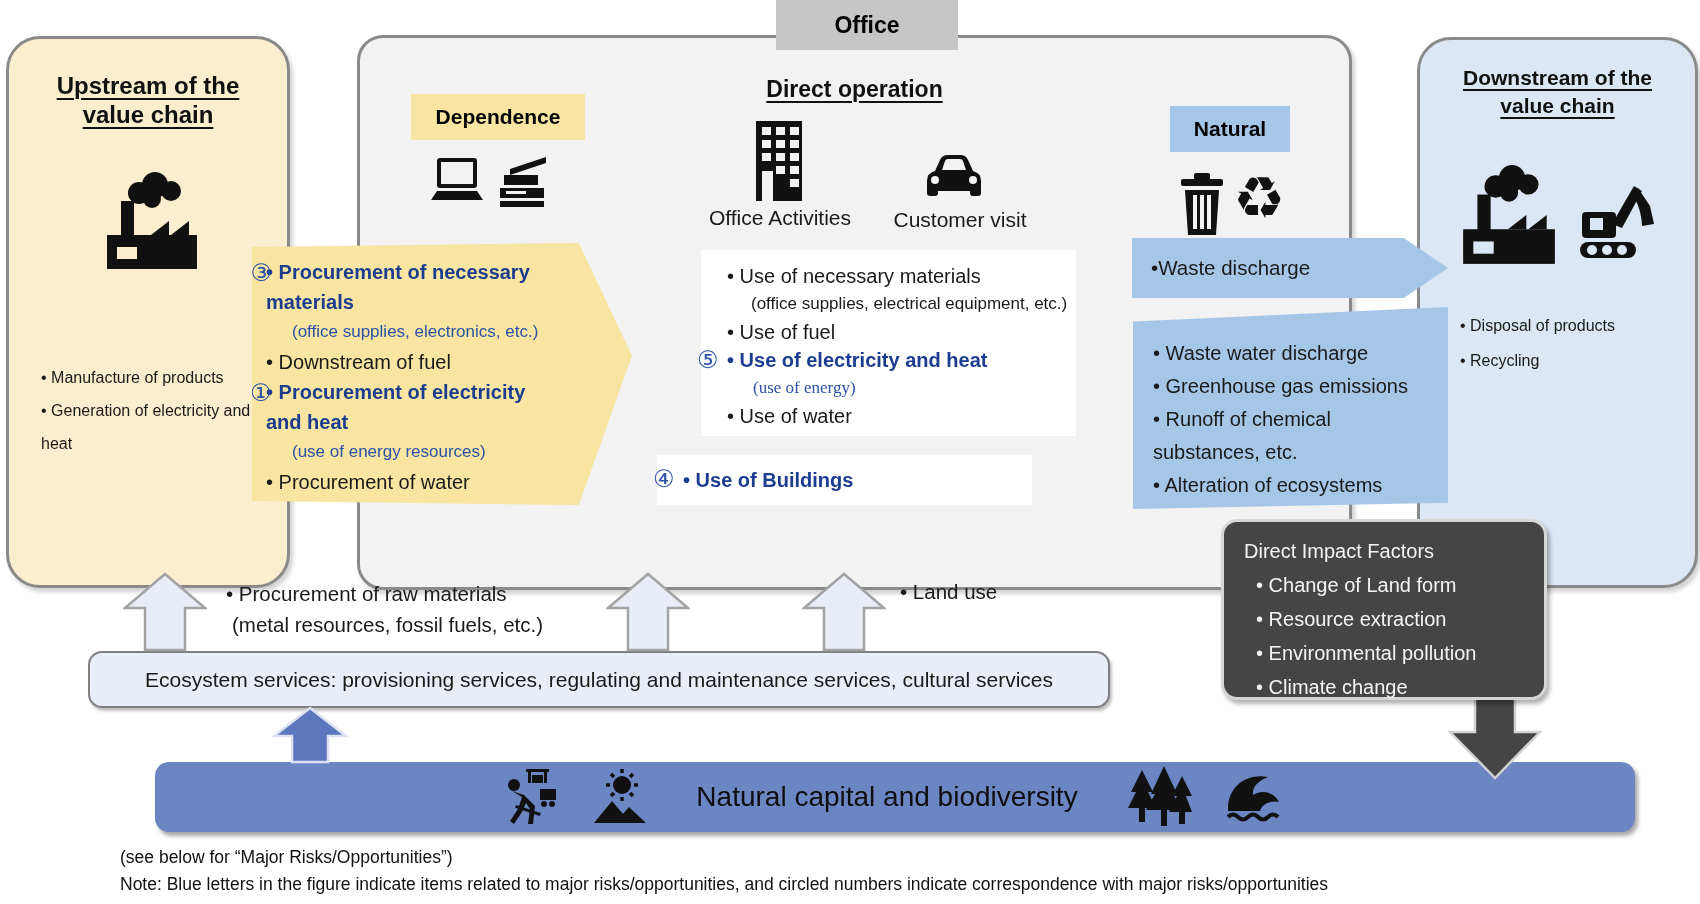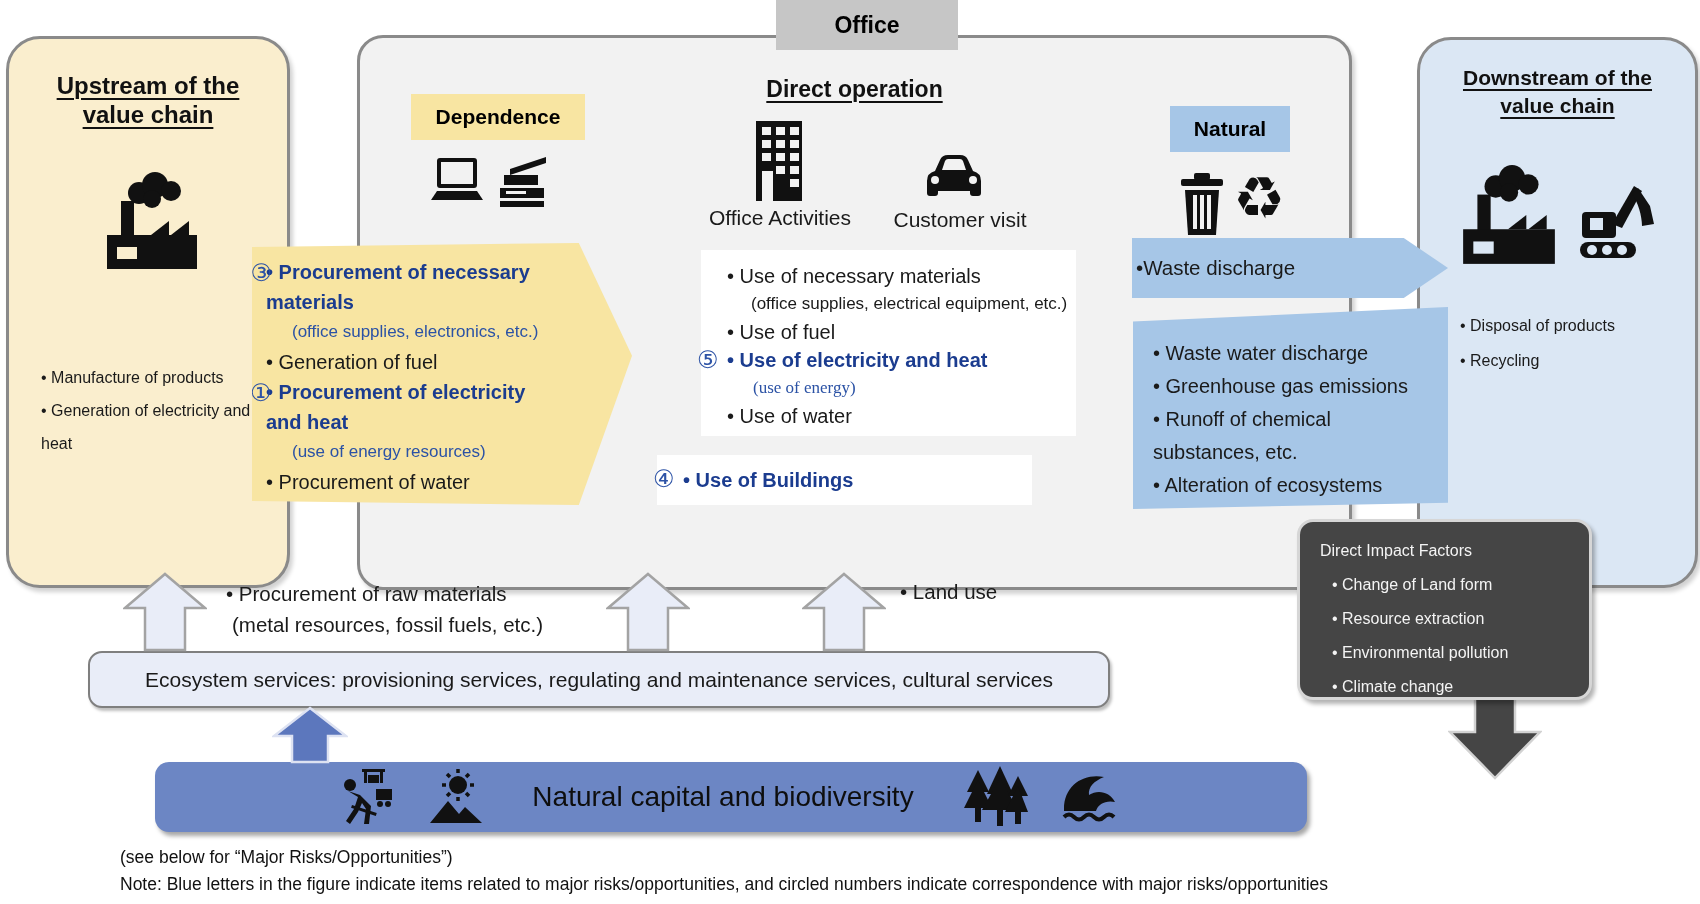--- a/index.html
+++ b/index.html
@@ -34,34 +34,34 @@
   .black-sub{color:#1a1a1a;font-size:17px;padding-left:24px;line-height:28px;}
   .badge{position:absolute;color:#2D53A6;font-size:24px;letter-spacing:3px;font-weight:normal;z-index:4;}
   
   .use-box{position:absolute;left:657px;top:250px;width:375px;height:186px;background:#fff;z-index:2;
     padding:12px 0 0 26px;box-sizing:border-box;font-size:20px;line-height:28px;margin-left:44px;}
   .bld-box{position:absolute;left:657px;top:455px;width:375px;height:50px;background:#fff;z-index:2;
     display:flex;align-items:center;padding-left:26px;box-sizing:border-box;font-size:20px;}
   
   .waste-arrow{position:absolute;left:1132px;top:238px;width:316px;height:60px;background:#A6C6E7;z-index:3;
     clip-path:polygon(0 0,86% 0,100% 50%,86% 100%,0 100%);display:flex;align-items:center;
-    padding-left:4px;box-sizing:border-box;font-size:20.5px;filter:drop-shadow(2px 2px 2px rgba(0,0,0,.22));}
+    padding-left:19px;box-sizing:border-box;font-size:20.5px;filter:drop-shadow(2px 2px 2px rgba(0,0,0,.22));}
   .impact-box{position:absolute;left:1133px;top:303px;width:315px;height:206px;background:#A6C6E7;z-index:3;
     clip-path:polygon(0 9%,100% 2%,100% 97%,0 100%);padding:34px 14px 0 20px;box-sizing:border-box;
     font-size:20px;line-height:33px;filter:drop-shadow(2px 2px 2px rgba(0,0,0,.22));}
   
-  .dark-box{position:absolute;left:1297px;top:519px;width:295px;height:181px;background:#454545;z-index:4;
+  .dark-box{position:absolute;left:1221px;top:519px;width:326px;height:181px;background:#454545;z-index:4;
     border:3px solid #D6D6D6;border-radius:16px;box-sizing:border-box;color:#F4F4F4;
-    padding:12px 0 0 20px;font-size:16px;line-height:34px;box-shadow:3px 4px 4px rgba(0,0,0,.3);}
+    padding:12px 0 0 20px;font-size:20px;line-height:34px;box-shadow:3px 4px 4px rgba(0,0,0,.3);}
   .dark-box .di-item{padding-left:12px;}
   
   .eco-bar{position:absolute;left:88px;top:651px;width:1022px;height:57px;background:#E9EDF8;z-index:2;
     border:2.5px solid #7F7F7F;border-radius:14px;box-sizing:border-box;display:flex;align-items:center;
     justify-content:center;font-size:21px;box-shadow:2px 3px 3px rgba(0,0,0,.25);}
-  .nat-bar{position:absolute;left:155px;top:762px;width:1152px;height:70px;background:#6C86C4;z-index:1;
+  .nat-bar{position:absolute;left:155px;top:762px;width:1480px;height:70px;background:#6C86C4;z-index:1;
     border-radius:14px;display:flex;align-items:center;justify-content:center;gap:30px;
     font-size:28px;color:#0e0e0e;box-shadow:3px 4px 4px rgba(0,0,0,.35);}
   .nat-bar .bar-text{font-weight:500;}
   
   .raw-text{position:absolute;left:226px;top:578px;font-size:20.5px;line-height:31px;z-index:3;}
   .raw-text .sub2{padding-left:6px;}
   .land-text{position:absolute;left:900px;top:580px;font-size:20.5px;z-index:3;}
   .note{position:absolute;left:120px;top:844px;width:1420px;font-size:17.5px;line-height:27px;color:#111;}
   
   .icon{position:absolute;}
@@ -157,21 +157,21 @@
 
   <div class="tag dep-tag">Dependence</div>
   <div class="tag imp-tag">Natural</div>
 
   <div class="proc-arrow">
     <div style="position:relative;">
       <span class="badge" style="left:-40px;top:1px;">②③</span>
       <span class="navy">• Procurement of necessary materials</span>
       <div class="blue-sub">(office supplies, electronics, etc.)</div>
     </div>
-    <div>• Generation of fuel</div>
+    <div>• Downstream of fuel</div>
     <div style="position:relative;">
       <span class="badge" style="left:-16px;top:1px;">①</span>
       <span class="navy">• Procurement of electricity and heat</span>
       <div class="blue-sub">(use of energy resources)</div>
     </div>
     <div>• Procurement of water</div>
   </div>
 
   <div class="use-box">
     <div>• Use of necessary materials</div>

